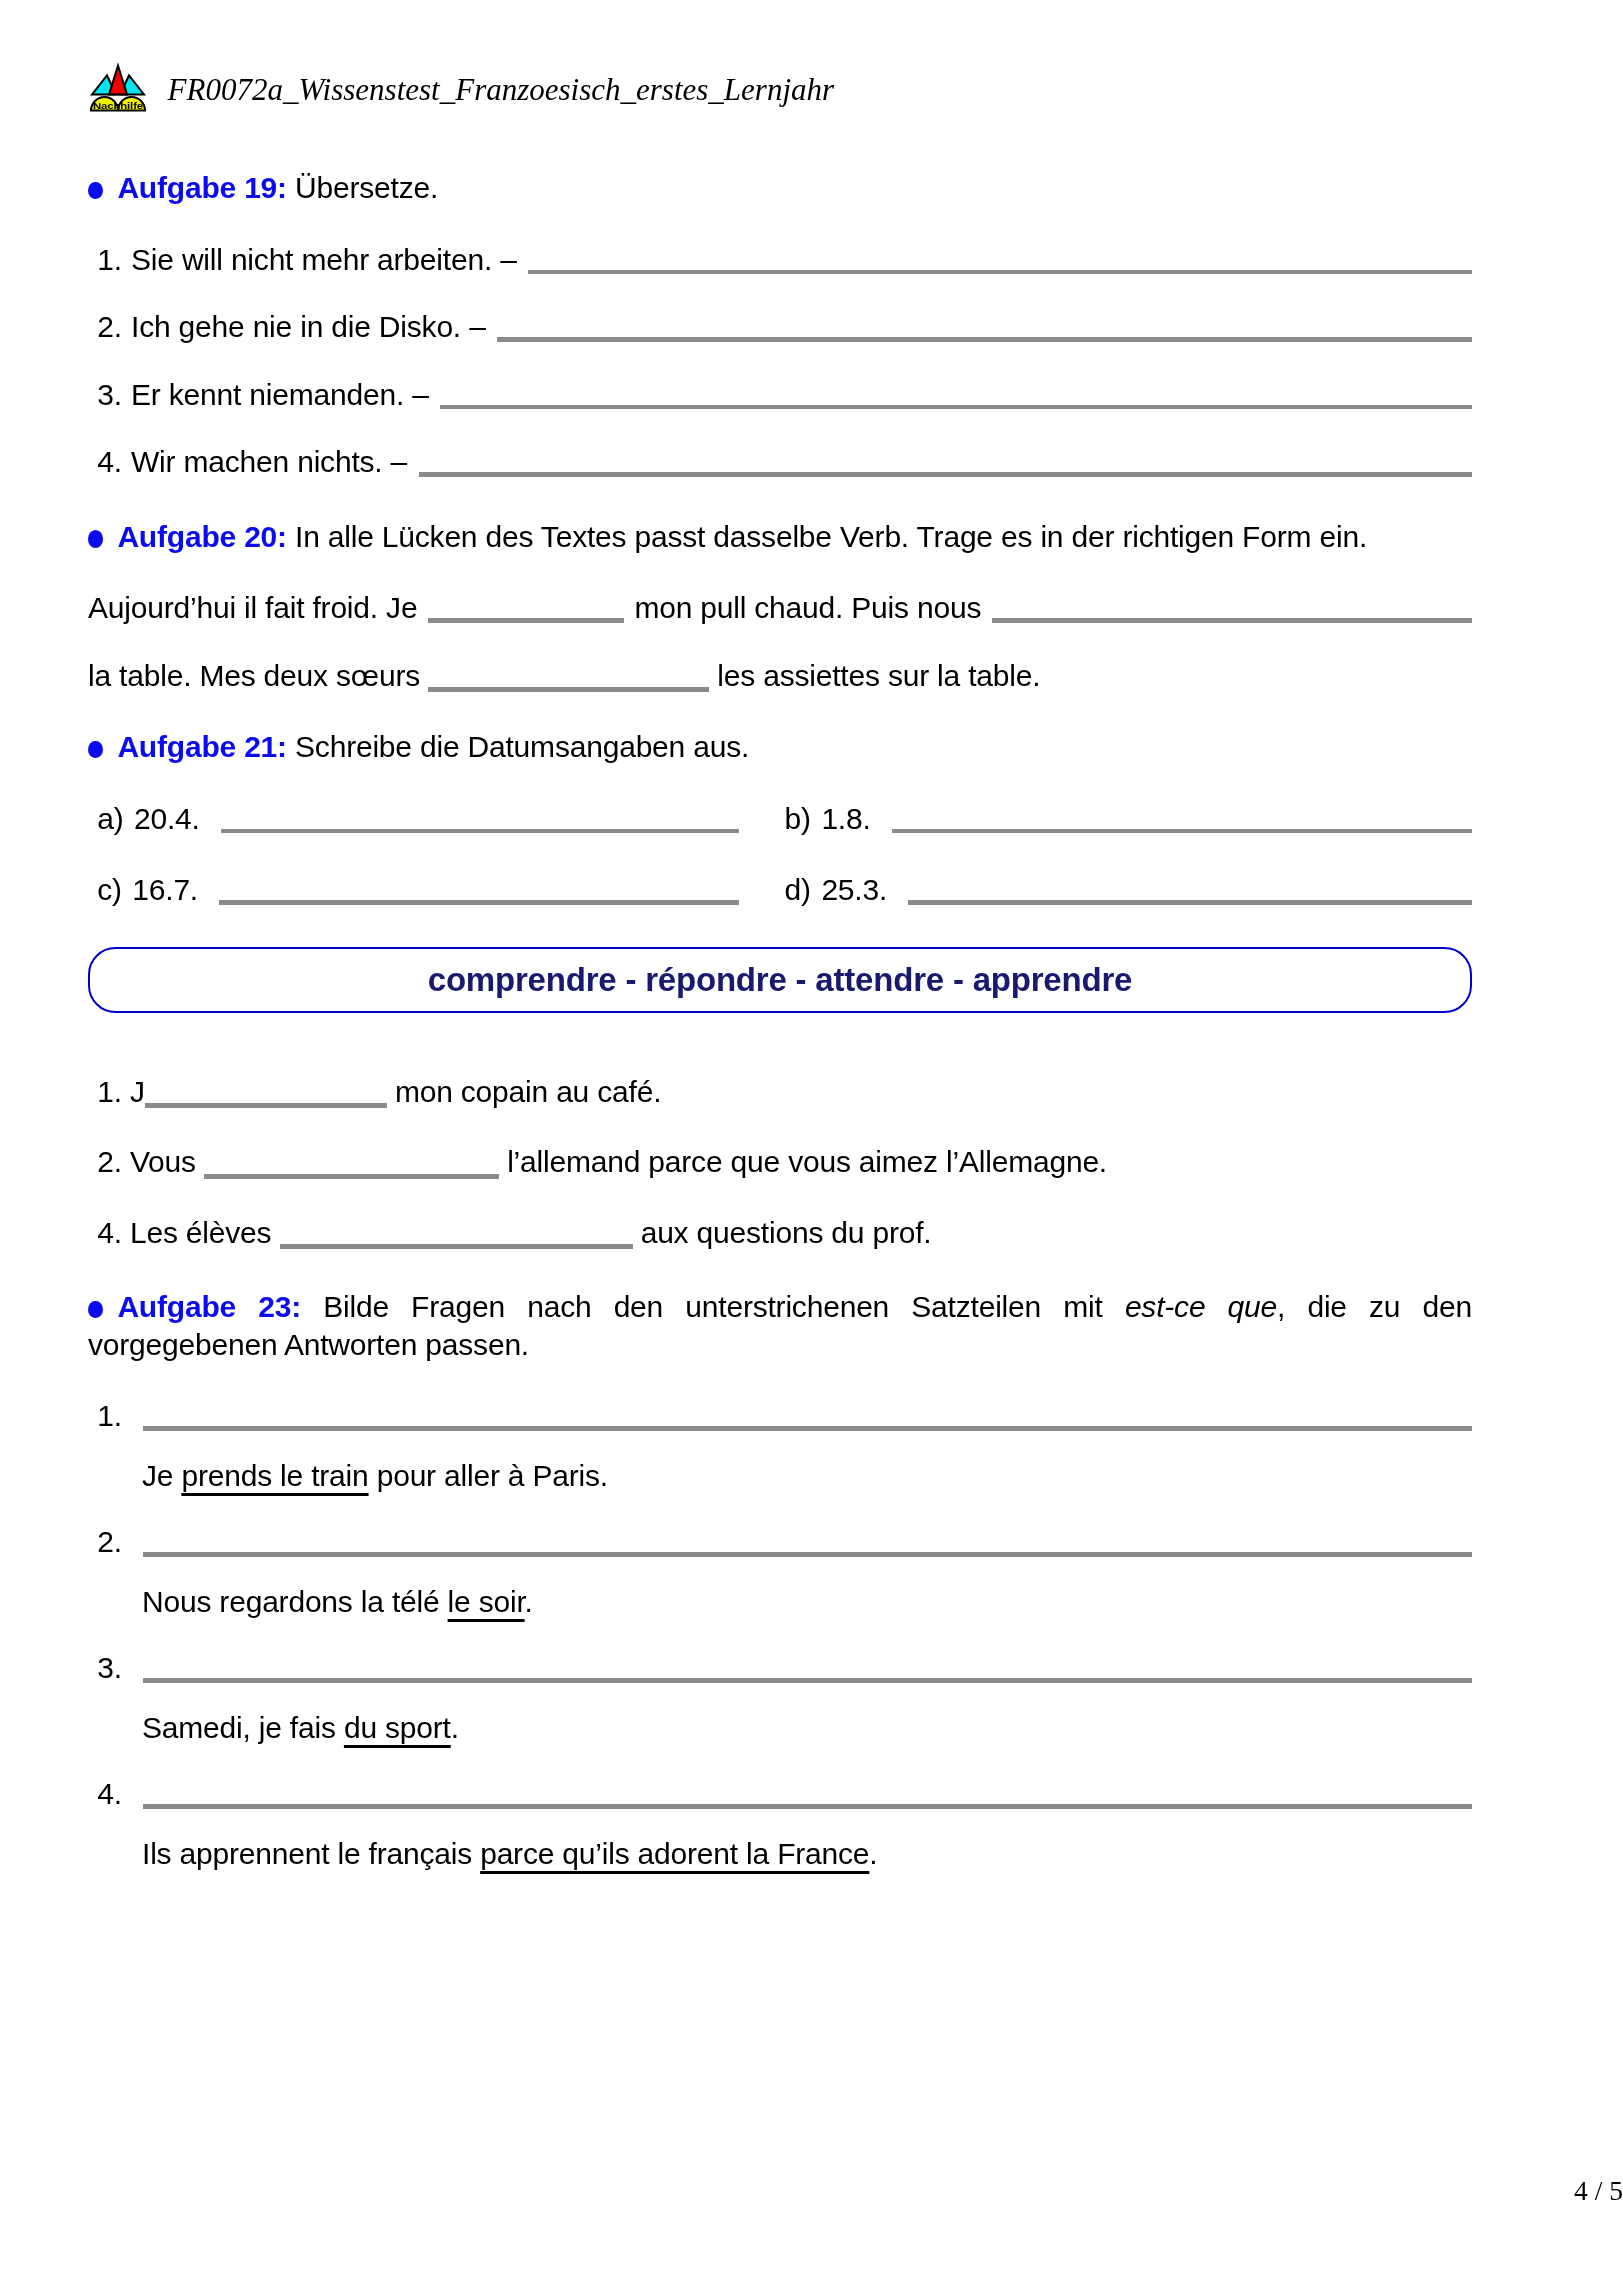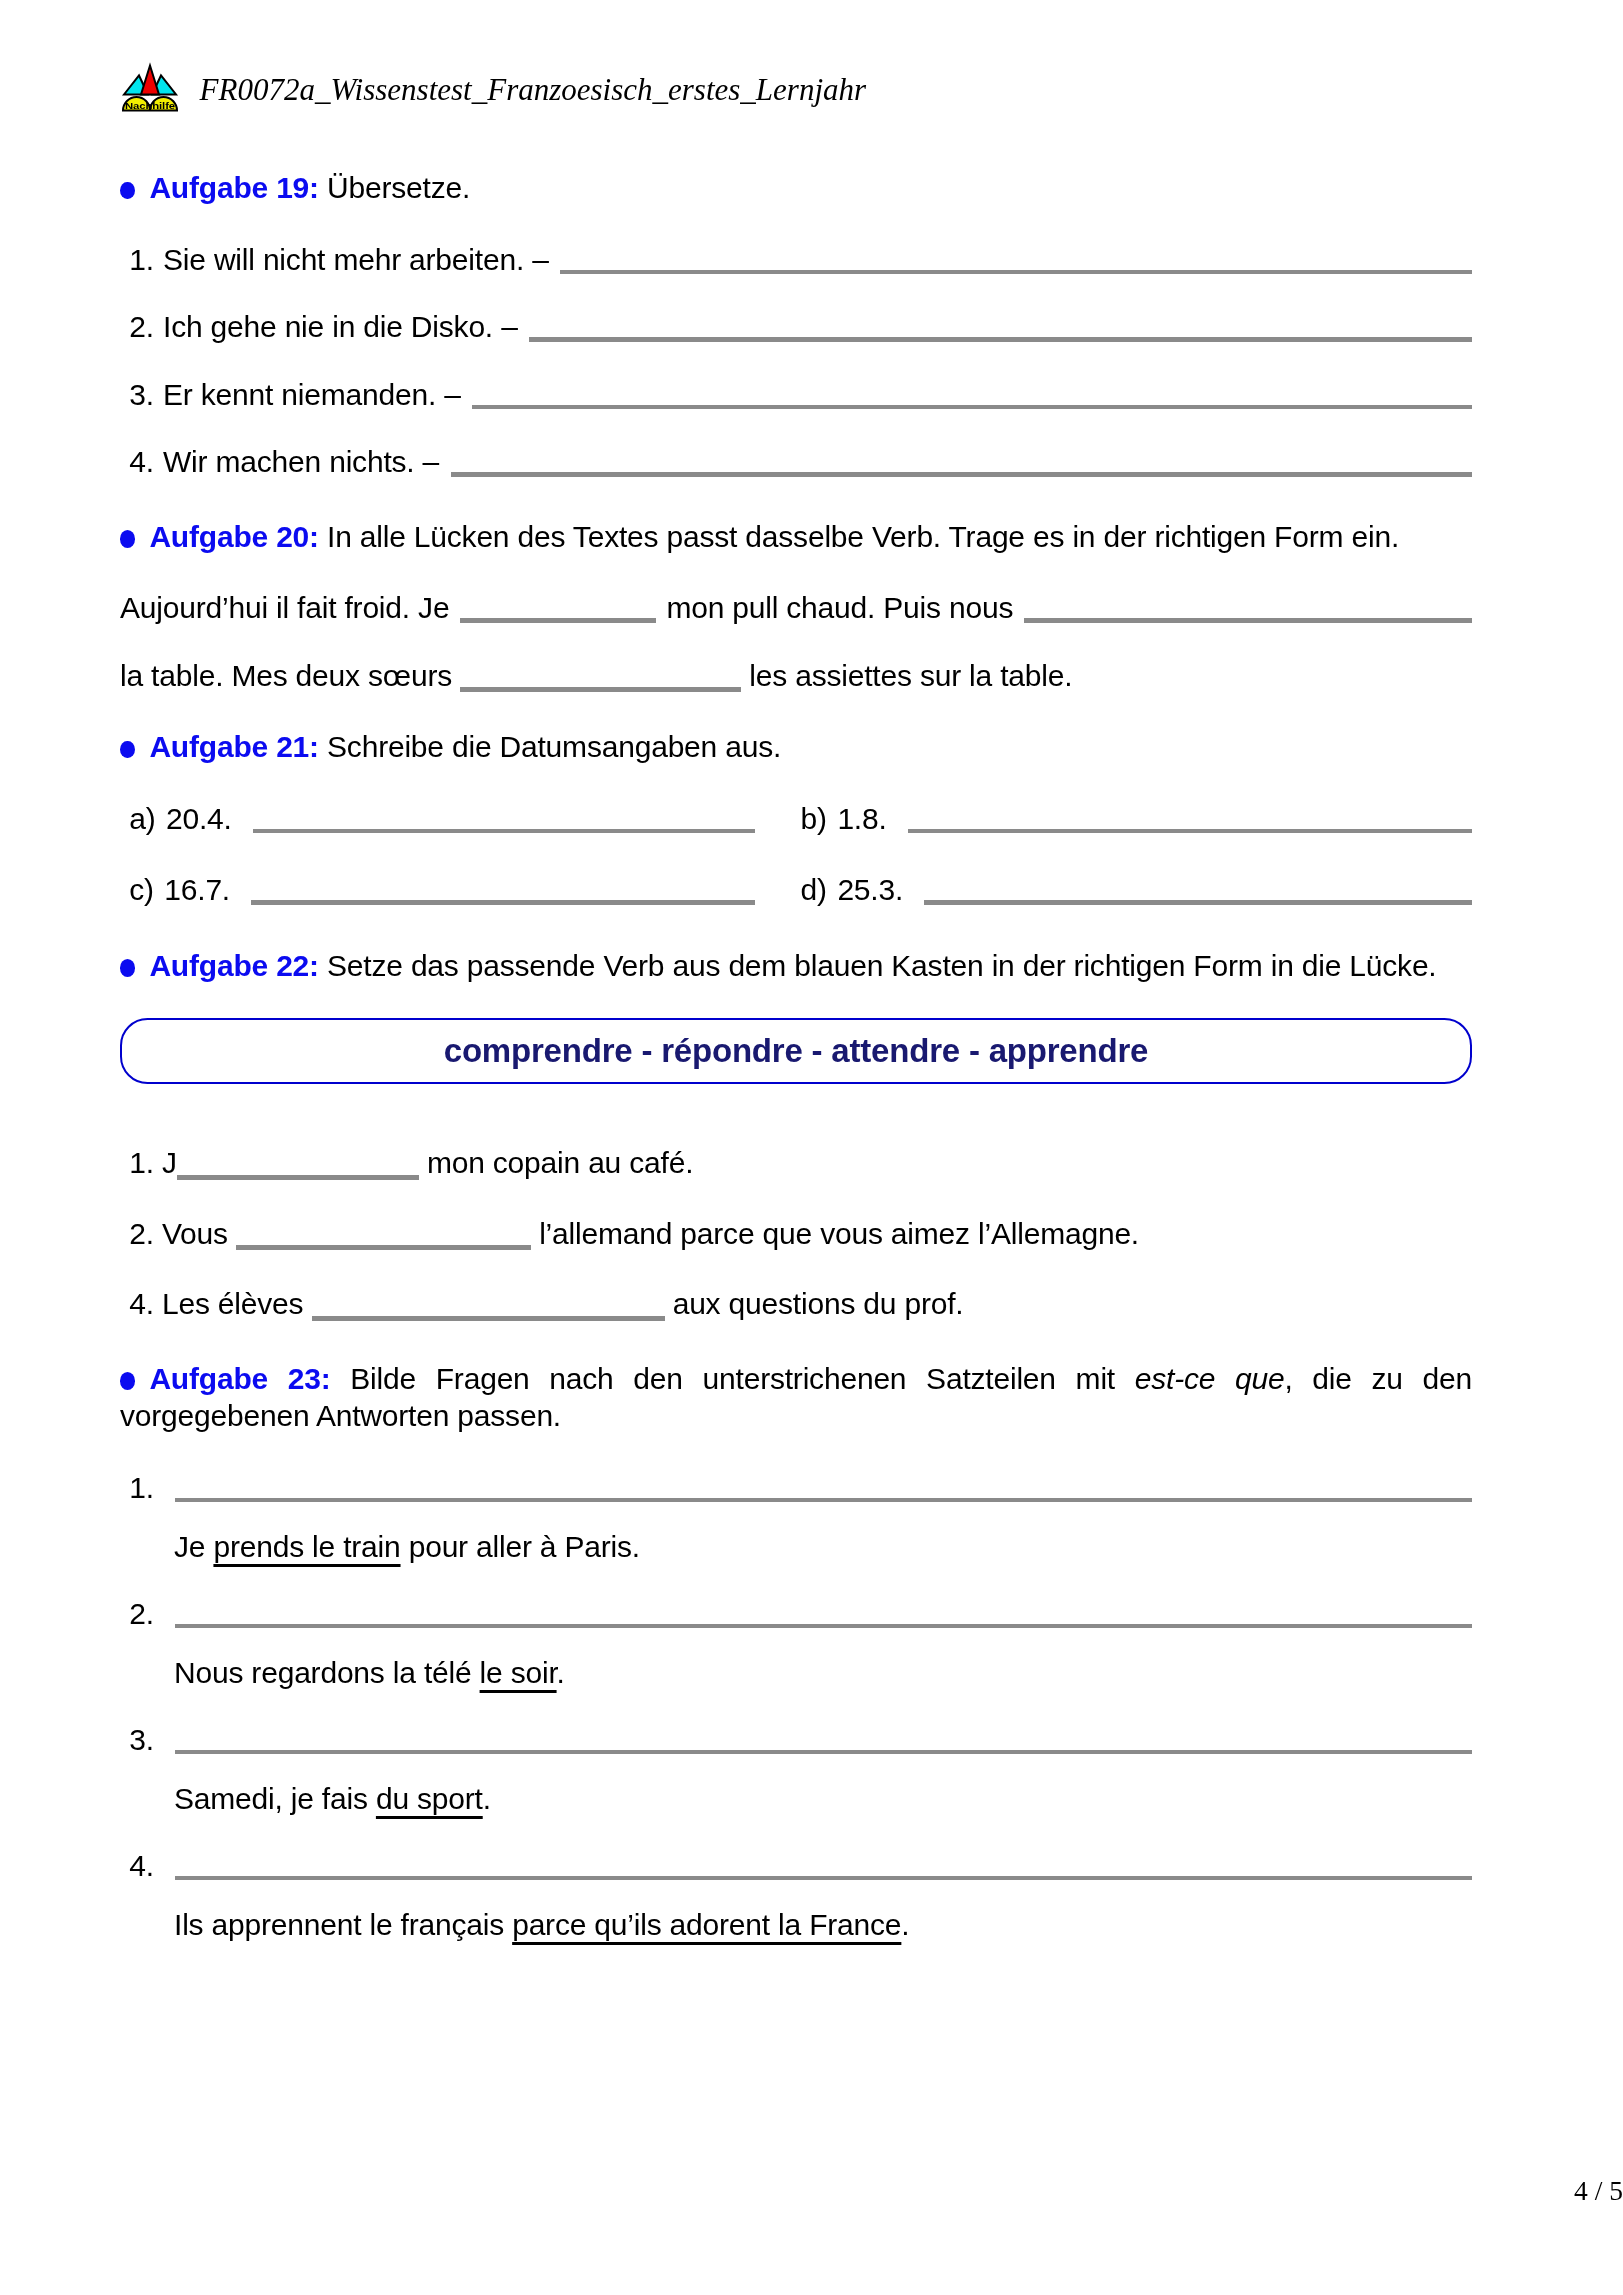--- a/index.html
+++ b/index.html
@@ -8,21 +8,21 @@
     position: relative;
     width: 1623px; height: 2295px;
     background: #ffffff;
     font-family: "Liberation Sans", sans-serif;
     font-stretch: condensed;
     font-size: 30px; line-height: 1.25;
     color: #000000;
     letter-spacing: -0.2px;
     overflow: hidden;
   }
-  .content { padding: 62px 151px 0 120px; }
+  .content { padding: 62px 151px 0 88px; }
 
   
   .header { display:flex; align-items:center; gap:19.6px; margin-bottom:51px; }
   .logo { width:60px; height:56px; flex:0 0 auto; }
   .doc-title { font-family:"Liberation Serif", serif; font-style:italic; font-size:31px; letter-spacing:0; }
 
   
   .task-head { text-align:justify; margin:0 0 34px 0; }
   .bullet { display:inline-block; width:15px; height:17.7px; border-radius:50%; background:#0b0bf0; margin-right:14.4px; vertical-align:-1.3px; }
   .task-label { color:#0b0bf0; font-weight:bold; }
@@ -141,21 +141,20 @@
         <span class="dt">16.7.</span>
         <span class="fill-flex"></span>
       </div>
       <div class="date-cell">
         <span class="lab">d)</span>
         <span class="dt">25.3.</span>
         <span class="fill-flex"></span>
       </div>
     </div>
 
-    <p class="task-head"><span class="bullet"></span><span class="task-label">Aufgabe 22:</span> <span class="task-instr">Setze das passende Verb aus dem blauen Kasten in der richtigen Form in die Lücke.</span></p>
 
     <div class="verb-box">
       <span>comprendre - répondre - attendre - apprendre</span>
     </div>
 
     <div class="t22-row">
       <span>1.</span>
       <span>J</span><span class="blank" style="width:242px;"></span><span> mon copain au café.</span>
     </div>
     <div class="t22-row">

